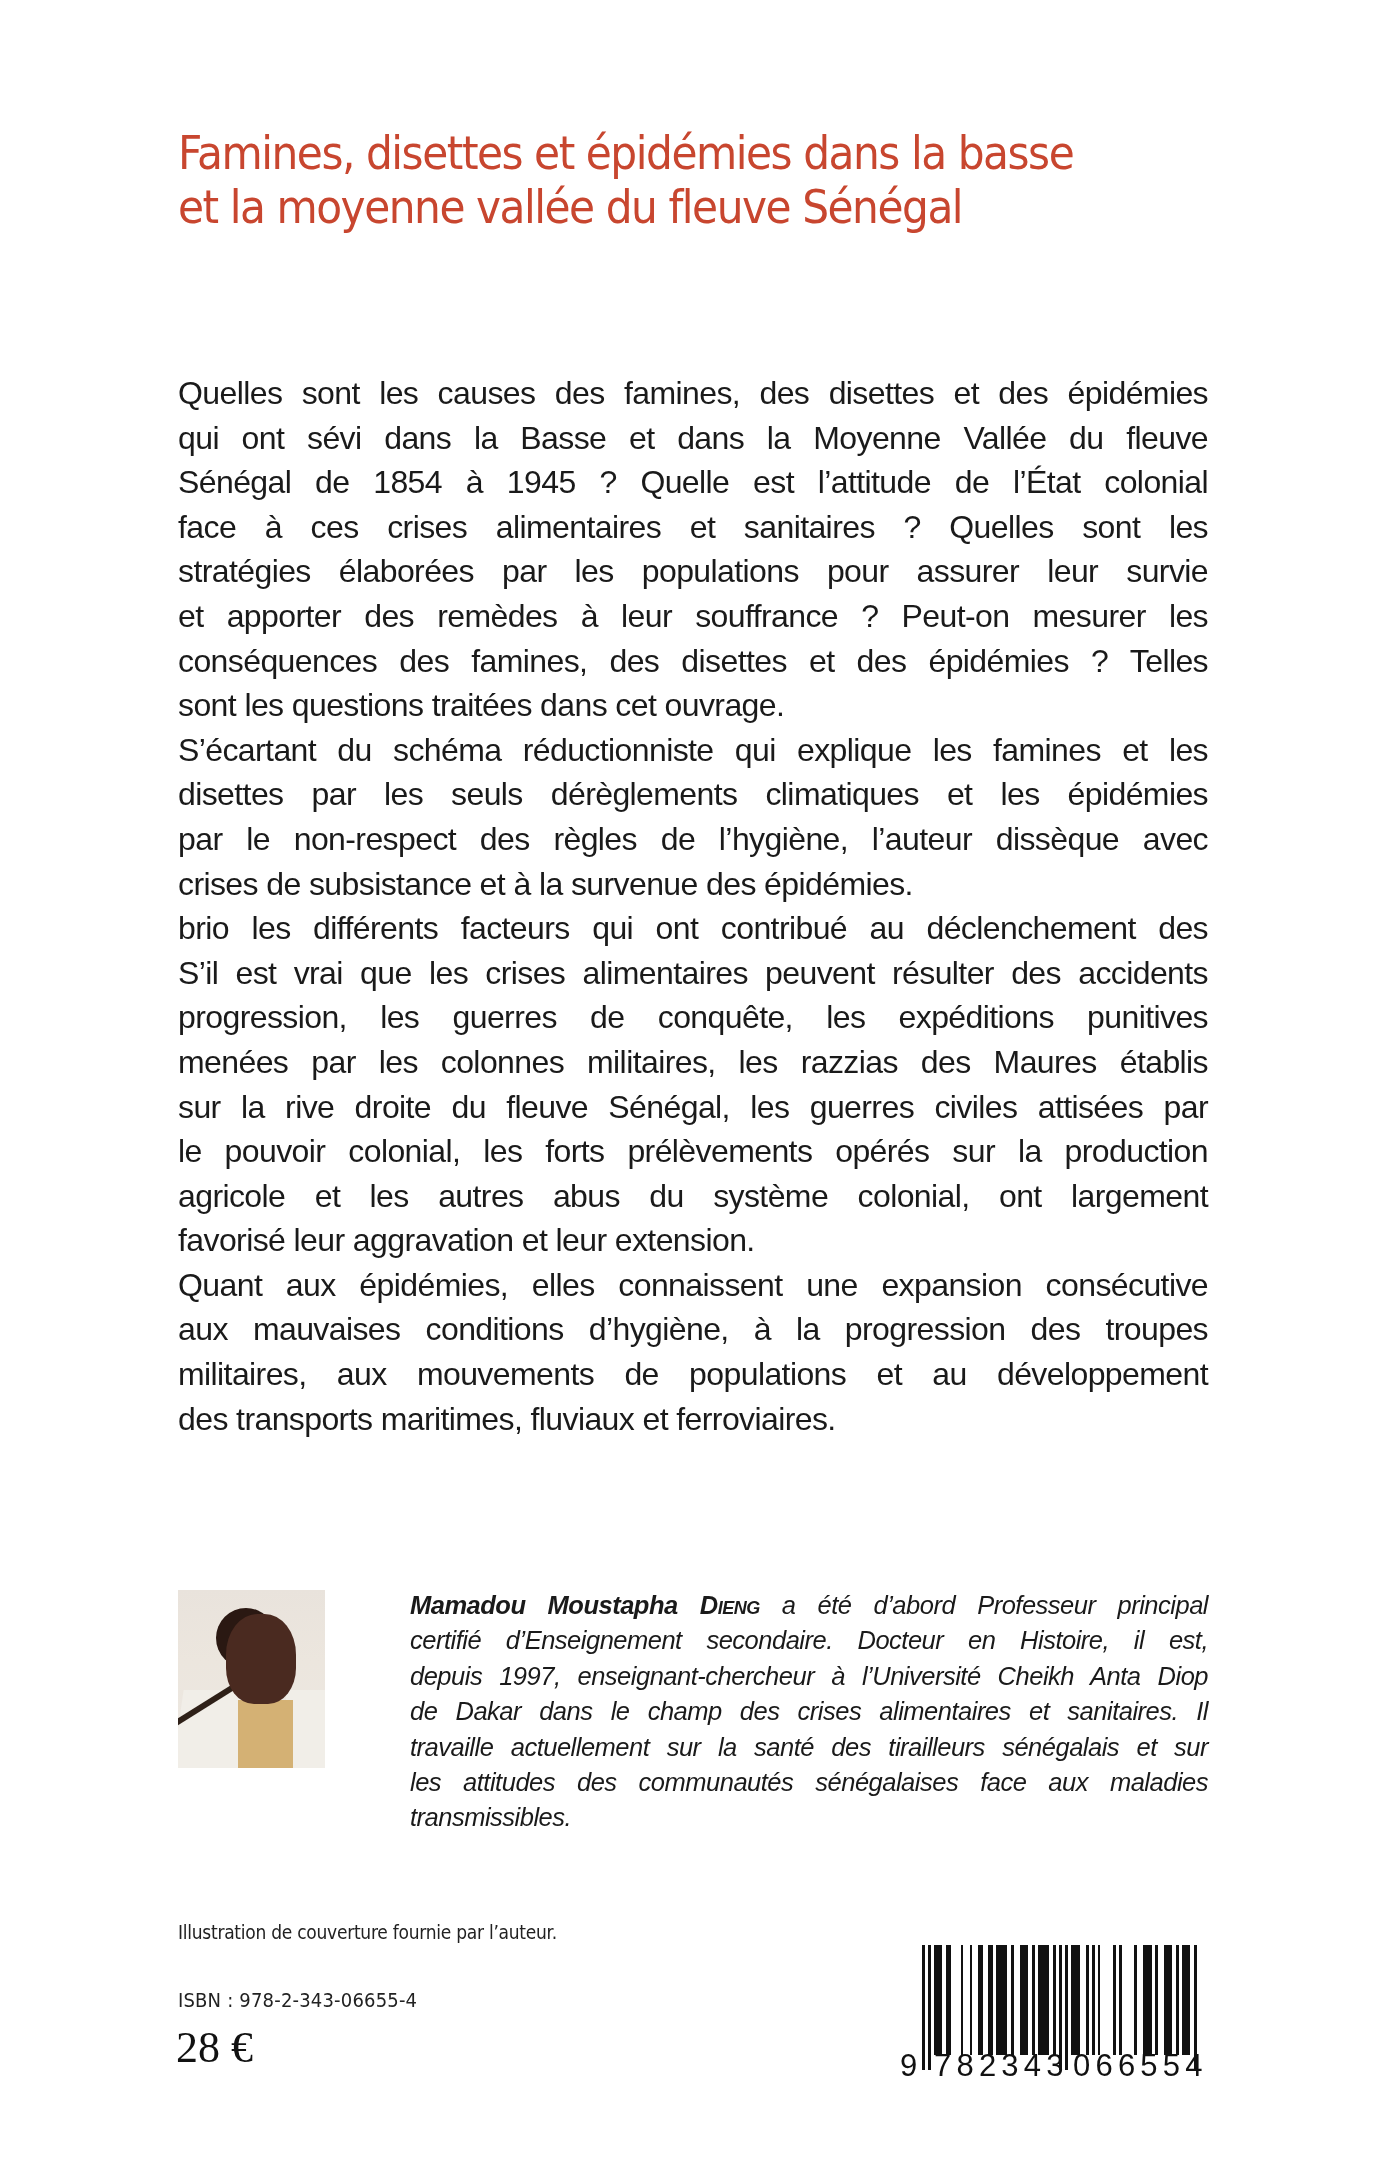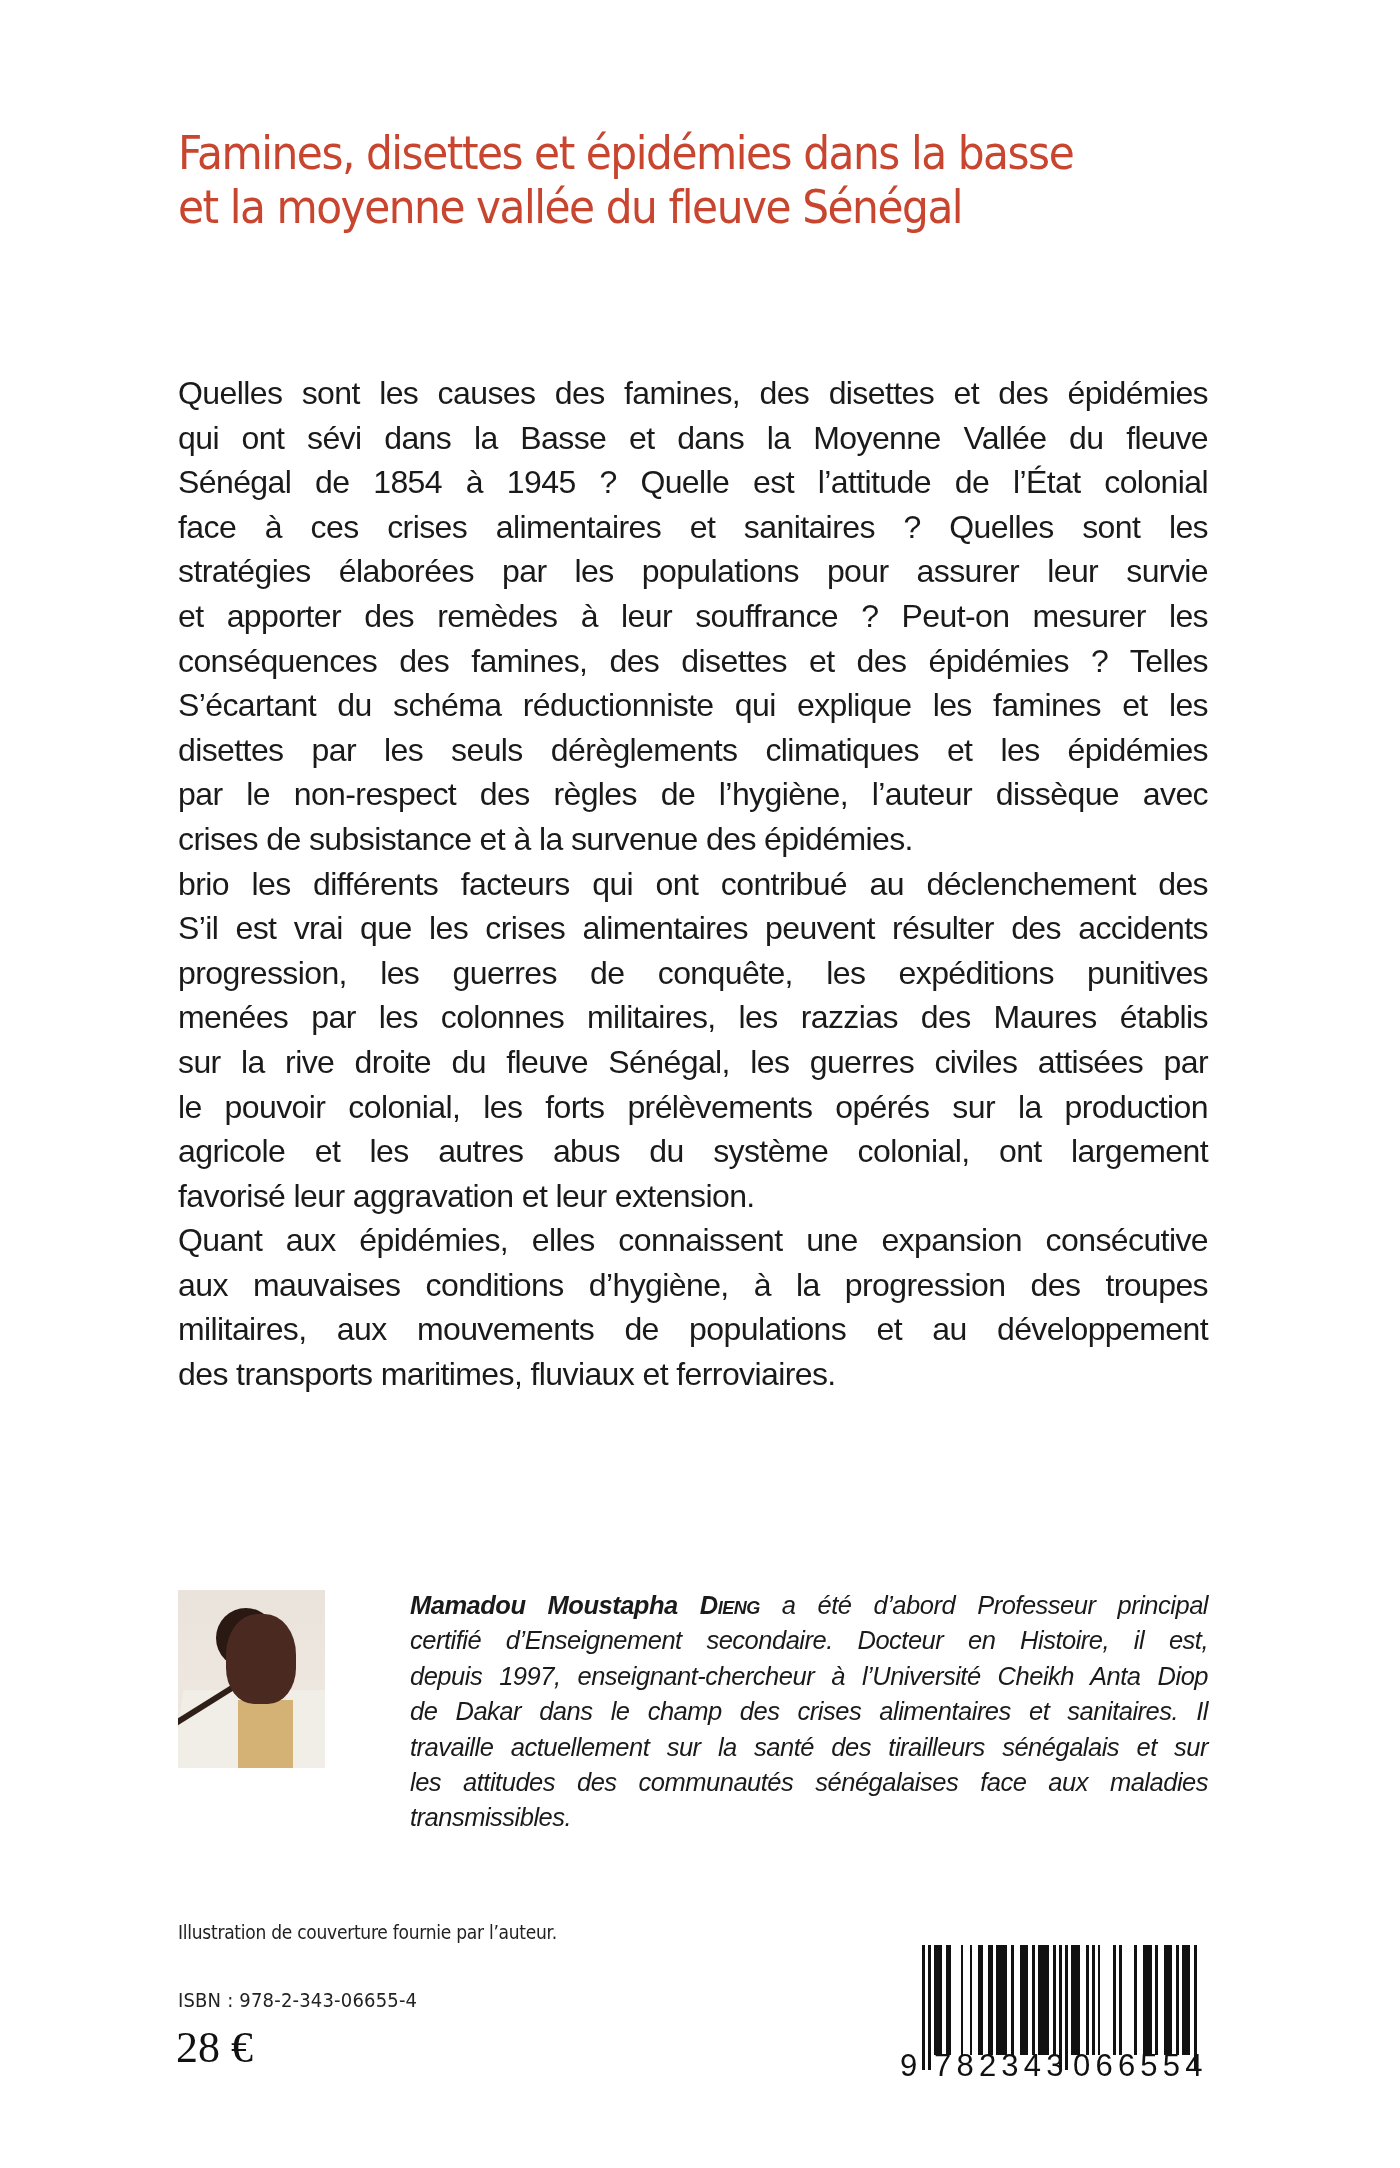--- a/index.html
+++ b/index.html
@@ -73,20 +73,21 @@
 </h1>
 
 <div class="summary">
   <span class="line">Quelles sont les causes des famines, des disettes et des épidémies</span>
   <span class="line">qui ont sévi dans la Basse et dans la Moyenne Vallée du fleuve</span>
   <span class="line">Sénégal de 1854 à 1945 ? Quelle est l’attitude de l’État colonial</span>
   <span class="line">face à ces crises alimentaires et sanitaires ? Quelles sont les</span>
   <span class="line">stratégies élaborées par les populations pour assurer leur survie</span>
   <span class="line">et apporter des remèdes à leur souffrance ? Peut-on mesurer les</span>
   <span class="line">conséquences des famines, des disettes et des épidémies ? Telles</span>
+  <span class="line last">sont les questions traitées dans cet ouvrage.</span>
   <span class="line">S’écartant du schéma réductionniste qui explique les famines et les</span>
   <span class="line">disettes par les seuls dérèglements climatiques et les épidémies</span>
   <span class="line">par le non-respect des règles de l’hygiène, l’auteur dissèque avec</span>
   <span class="line last">crises de subsistance et à la survenue des épidémies.</span>
   <span class="line">brio les différents facteurs qui ont contribué au déclenchement des</span>
   <span class="line">S’il est vrai que les crises alimentaires peuvent résulter des accidents</span>
   <span class="line">progression, les guerres de conquête, les expéditions punitives</span>
   <span class="line">menées par les colonnes militaires, les razzias des Maures établis</span>
   <span class="line">sur la rive droite du fleuve Sénégal, les guerres civiles attisées par</span>
   <span class="line">le pouvoir colonial, les forts prélèvements opérés sur la production</span>

